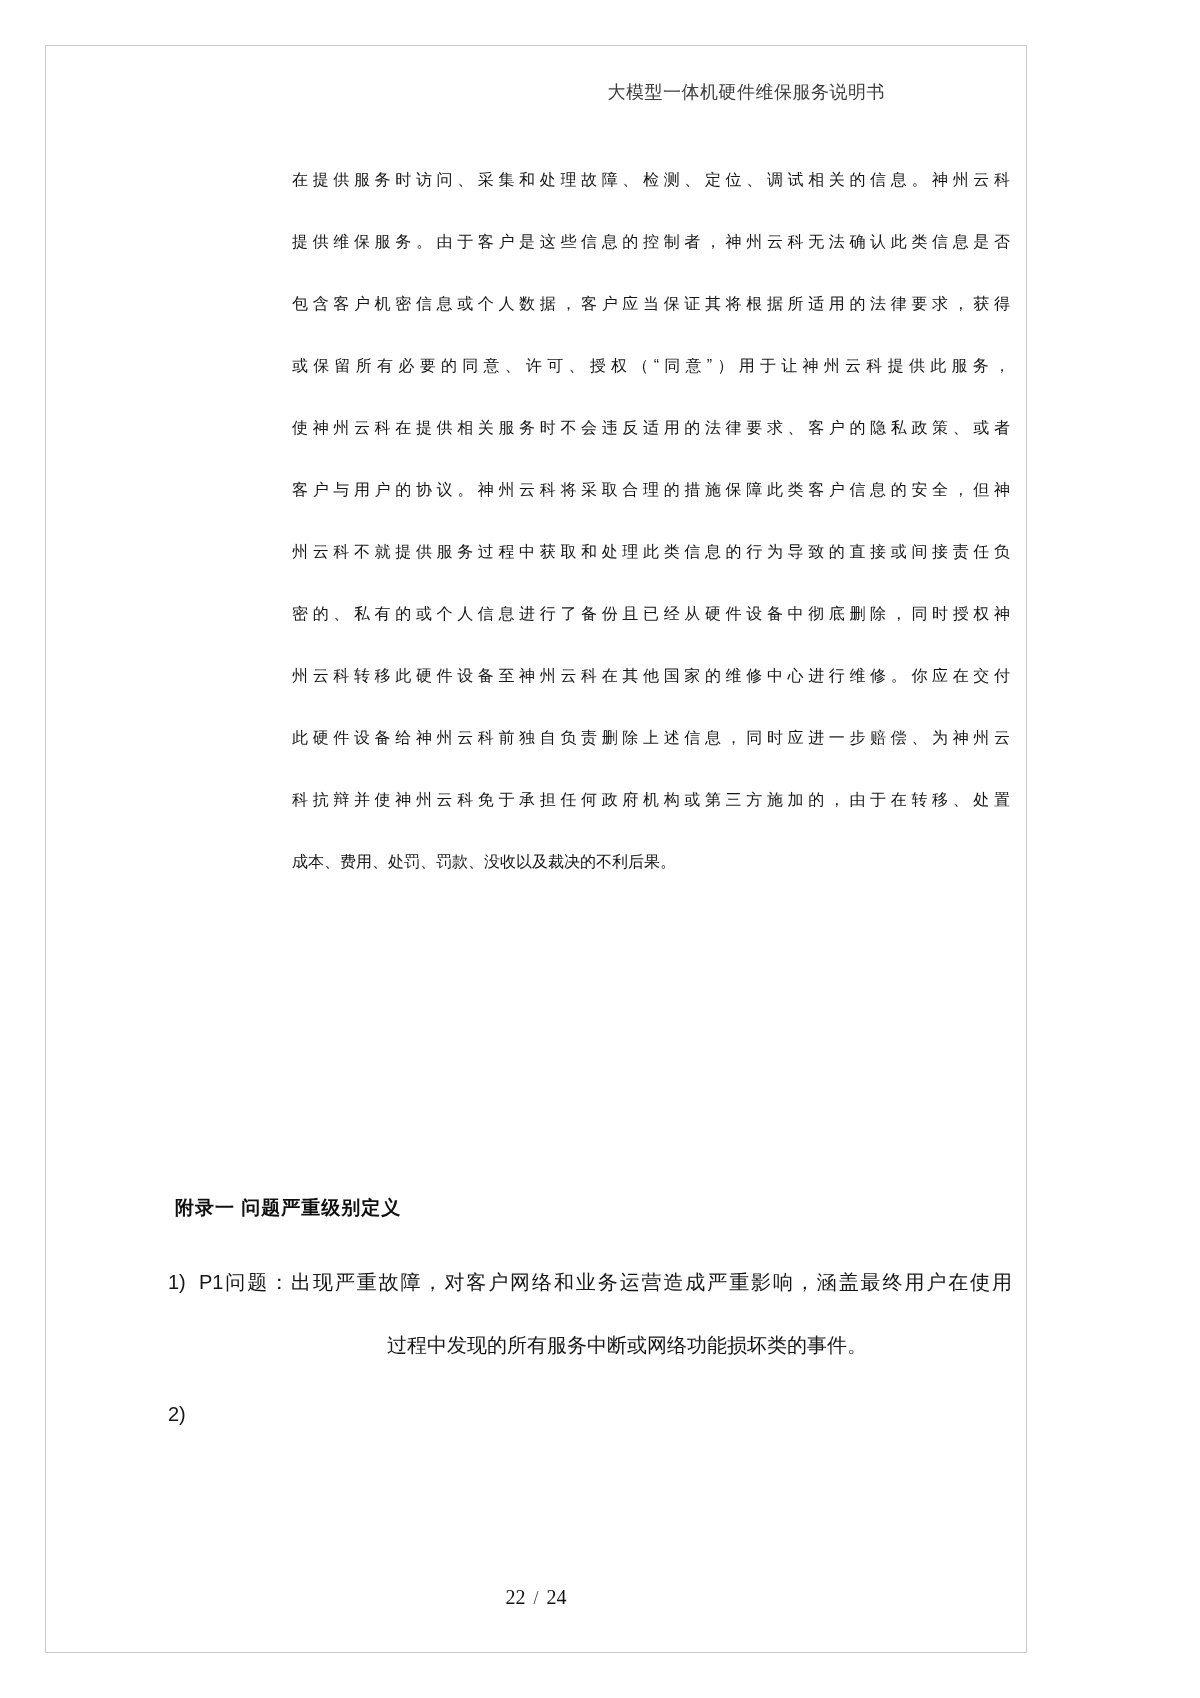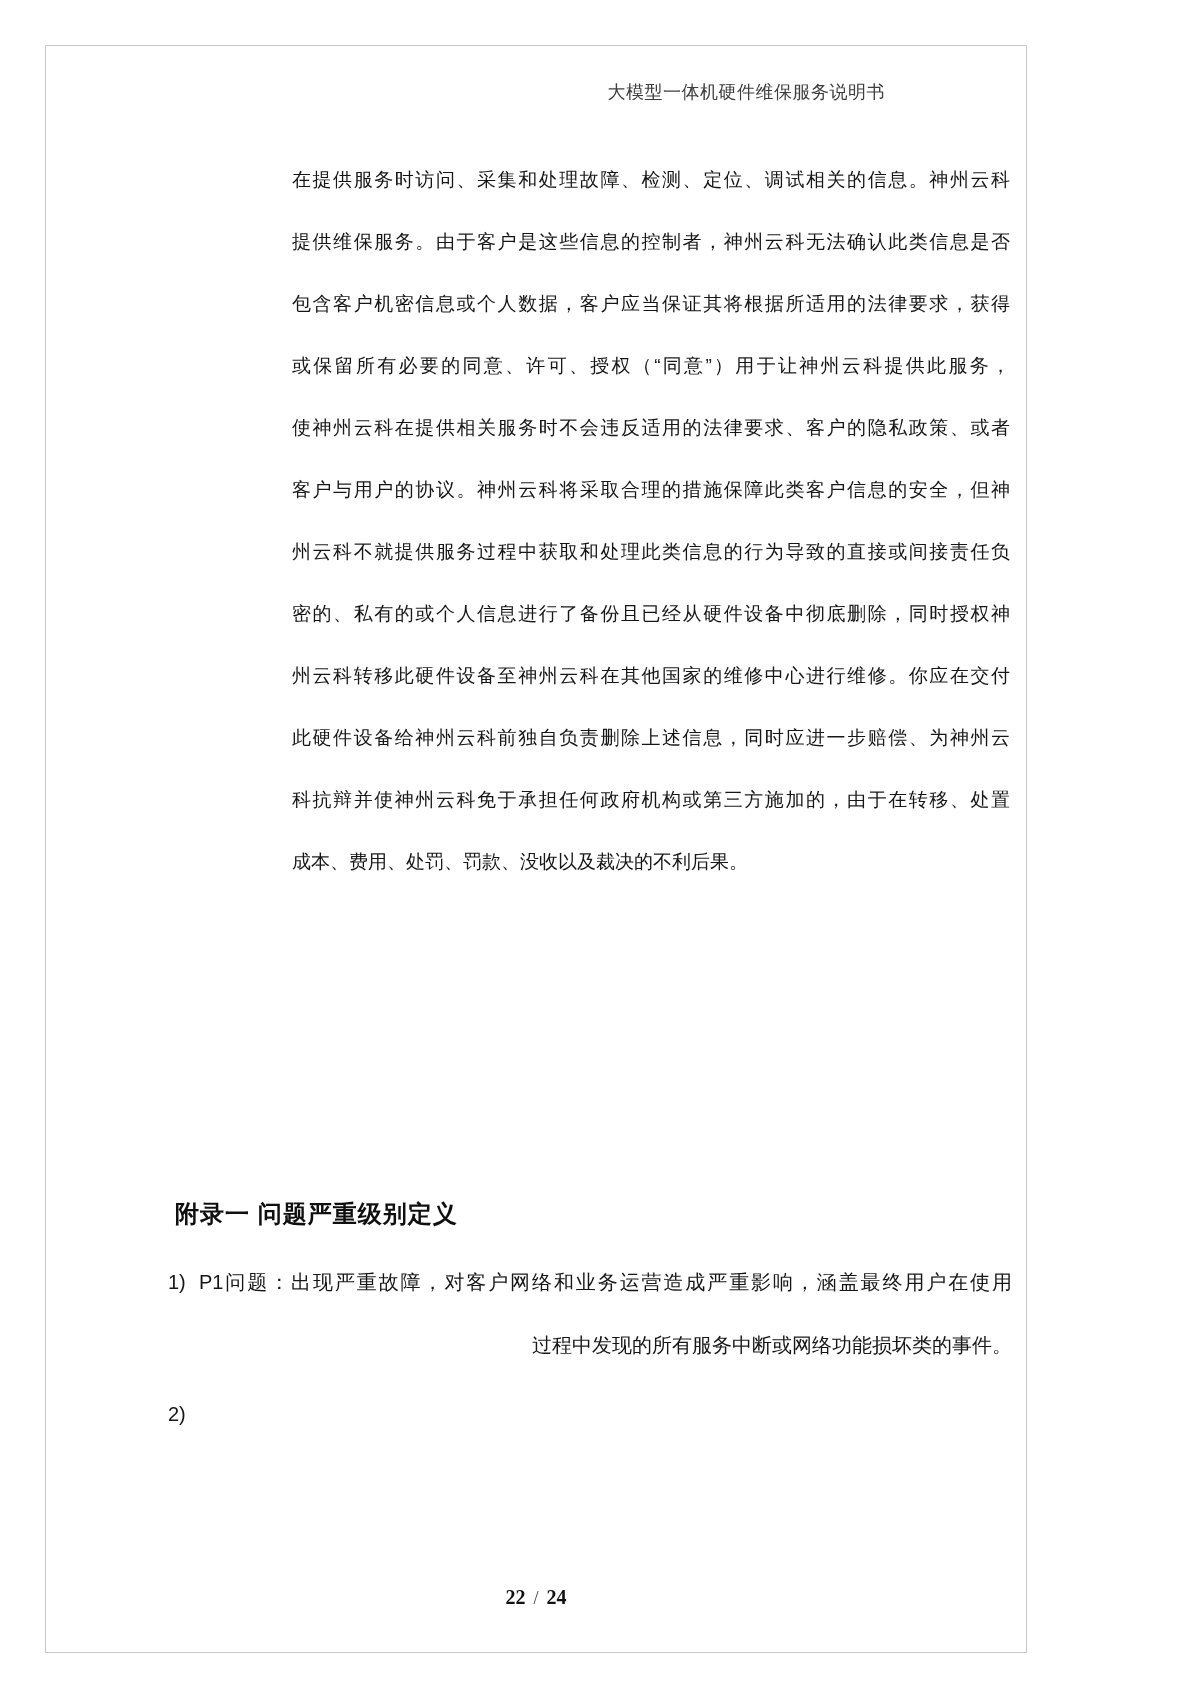--- a/index.html
+++ b/index.html
@@ -24,36 +24,36 @@
     font-size: 18px;
     letter-spacing: 0.5px;
     color: #3d3d3d;
     white-space: nowrap;
   }
   .body-paragraph {
     position: absolute;
     left: 292px;
     top: 149px;
     width: 718px;
-    font-size: 19px;
+    font-size: 16px;
     line-height: 62px;
     color: #161616;
   }
   .pline {
     text-align: justify;
     text-align-last: justify;
     white-space: nowrap;
     overflow: hidden;
   }
   .pline.last { text-align-last: auto; white-space: normal; }
   .appendix-heading {
     position: absolute;
     left: 175px;
     top: 1182px;
-    font-size: 24px;
+    font-size: 19px;
     font-weight: bold;
     color: #0f0f0f;
     letter-spacing: 1px;
     white-space: nowrap;
   }
   .severity-list {
     position: absolute;
     left: 168px;
     top: 1251px;
     width: 844px;
@@ -62,32 +62,32 @@
     color: #161616;
   }
   .list-item { display: flex; align-items: flex-start; }
   .list-item + .list-item { margin-top: 6px; }
   .list-marker { flex: 0 0 31px; width: 31px; }
   .item-text { flex: 1; min-width: 0; }
   .iline-first {
     text-align: justify;
     text-align-last: justify;
   }
-  .iline-rest { text-align: right; margin-left: 43px; }
+  .iline-rest { text-align: center; margin-left: 43px; }
   .page-footer {
     position: absolute;
     top: 1586px;
     left: 0;
     width: 100%;
     text-align: center;
     font-family: "Liberation Serif", serif;
     font-size: 20px;
     color: #111111;
   }
-  .page-footer .pg-num { font-weight: bold; }
+  .page-footer .pg-num { font-weight: normal; }
   .page-footer .pg-sep {
     font-weight: normal;
     color: #444444;
     margin: 0 8px;
     font-size: 18px;
   }
 </style>
 </head>
 <body>
 

